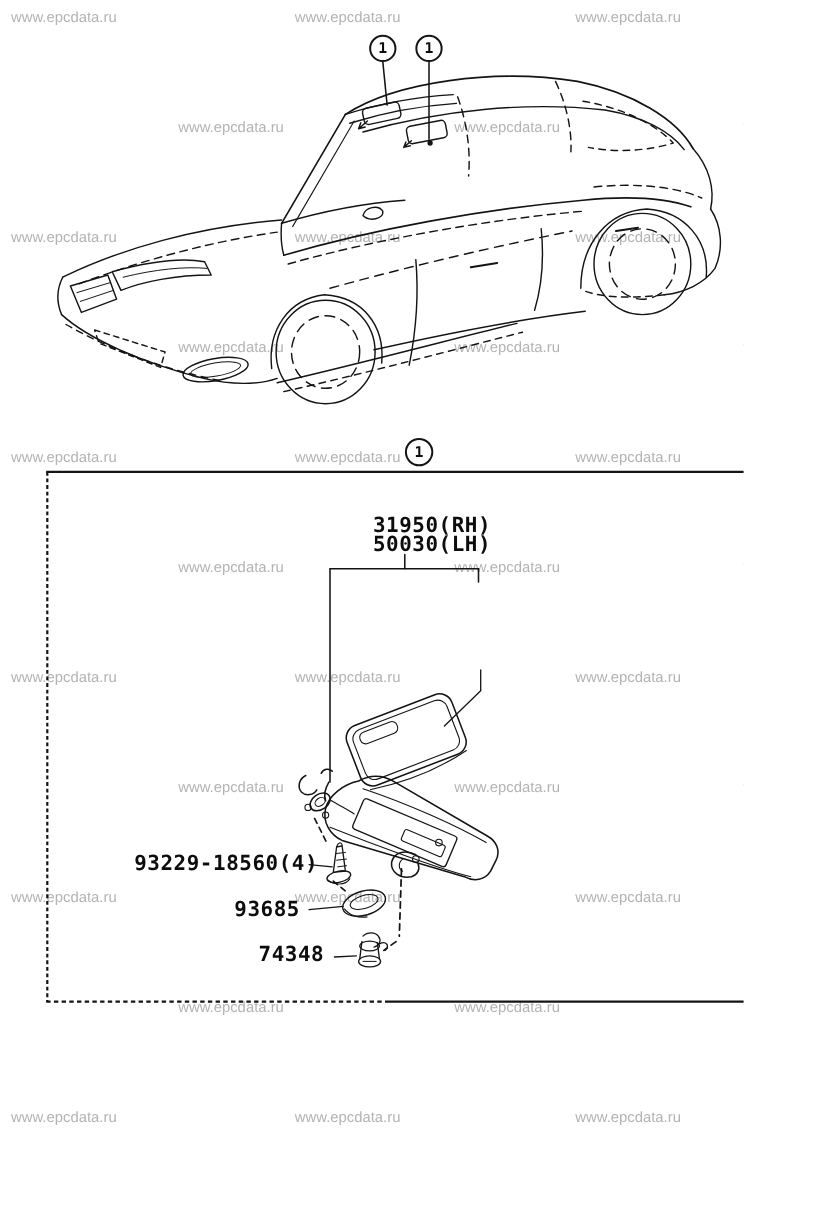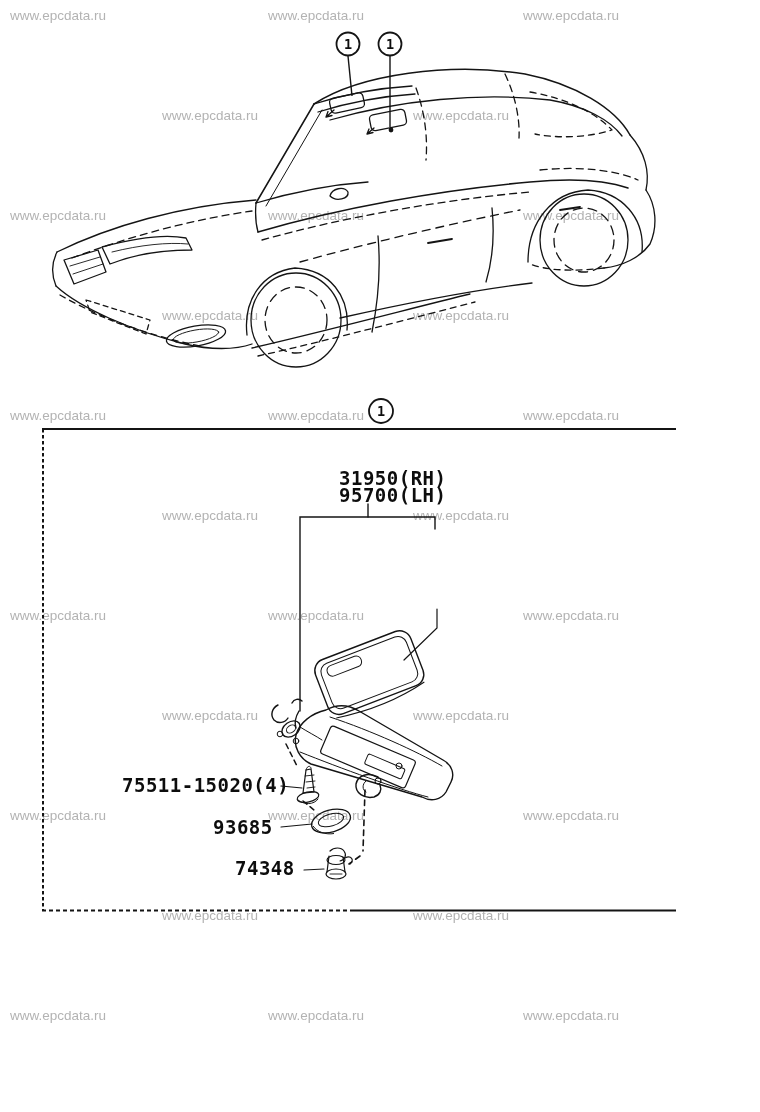--- a/index.html
+++ b/index.html
@@ -216,21 +216,21 @@
       <path d="M 330,851 C 334,847 341,847 344,851 C 347,855 345,860 340,861"></path>
       <path d="M 329,856 L 327,872 M 343,857 L 345,872"></path>
       <ellipse cx="336" cy="860" rx="9" ry="4.5"></ellipse>
       <ellipse cx="336" cy="874" rx="10" ry="5"></ellipse>
       <path stroke-width="0.9" d="M 330,874 l 12,0"></path>
       <path d="M 345,858 C 351,855 355,860 350,864"></path>
     </g>
   </svg>
 
   <div class="label" style="left:339px;top:469px">31950(RH)</div>
-  <div class="label" style="left:339px;top:486px">95700(LH)</div>
-
-
-  <div class="label" style="left:122px;top:776px">75511-15020(4)</div>
+  <div class="label" style="left:339px;top:486px">50030(LH)</div>
+
+
+  <div class="label" style="left:122px;top:776px">93229-18560(4)</div>
   <div class="label" style="left:213px;top:818px">93685</div>
   <div class="label" style="left:235px;top:859px">74348</div>
 
   <div class="label fig" style="left:702px;top:1089px">742749</div>
 </div>
 
 </body></html>

